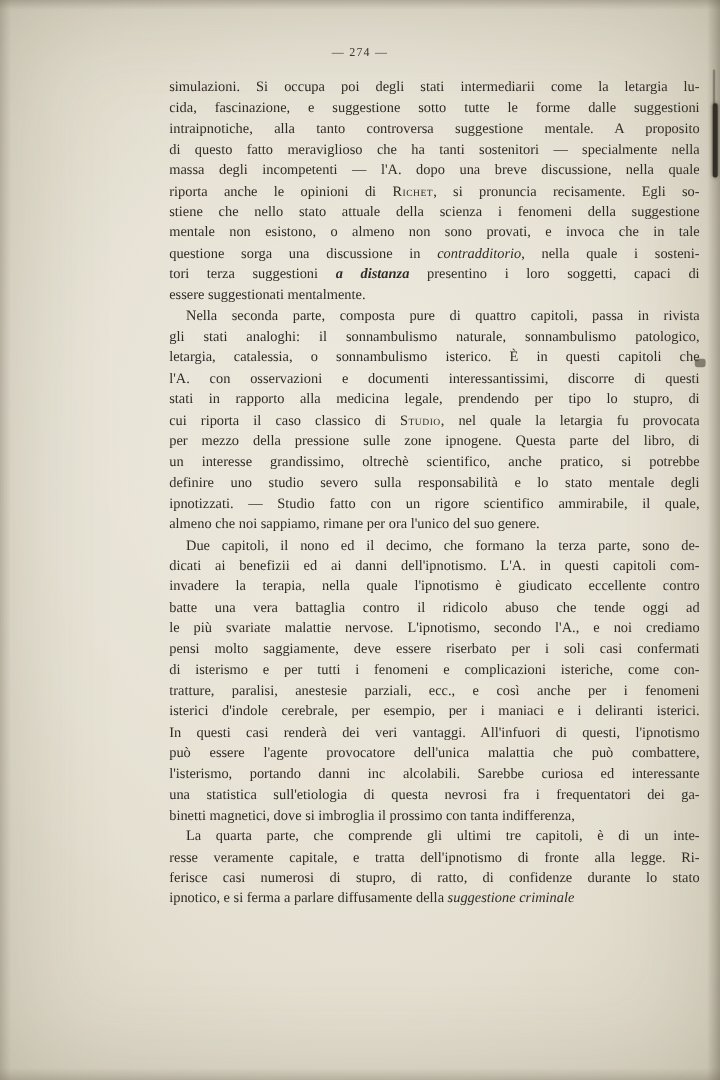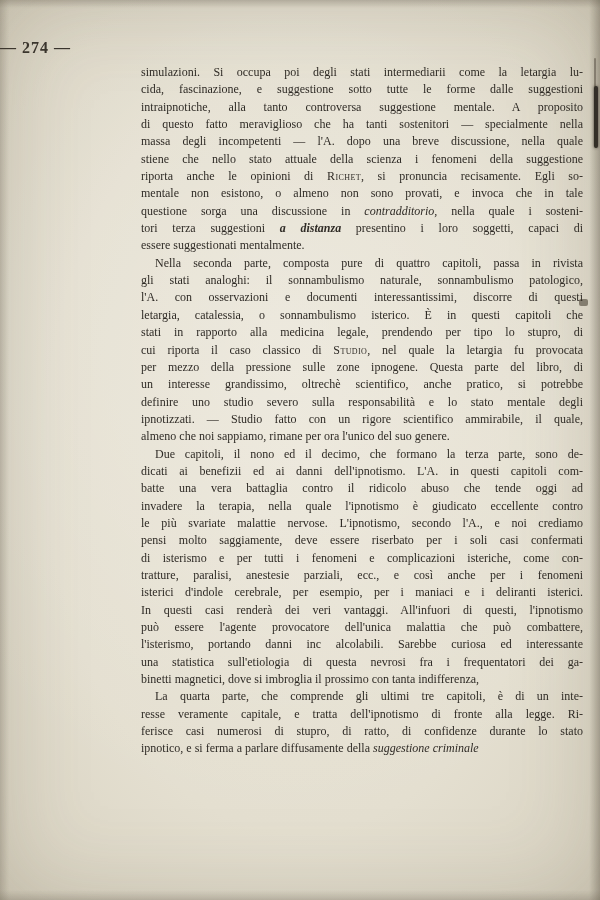--- a/index.html
+++ b/index.html
@@ -30,23 +30,23 @@
   .edge-left { top: 0; left: 0; width: 9px; height: 100%;
     background: linear-gradient(to right, rgba(70,62,50,0.16), rgba(70,62,50,0)); }
   .edge-right { top: 0; right: 0; width: 11px; height: 100%;
     background: linear-gradient(to left, rgba(70,62,50,0.30), rgba(70,62,50,0)); }
 
   .page-number {
     position: absolute;
     top: 39px;
     left: 0;
     width: 100%;
-    text-align: left;
-    font-size: 16px;
-    font-weight: bold;
+    text-align: center;
+    font-size: 10px;
+    font-weight: normal;
     letter-spacing: 1px;
     color: #38332c;
   }
 
   .text-block {
     position: absolute;
     left: 104px;
     top: 64px;
     width: 442px;
     font-size: 12px;
@@ -95,45 +95,45 @@
 
   <div class="page-number">— 274 —</div>
 
   <div class="text-block">
       <div class="para">
         <div class="line"><span class="seg-n">simulazioni. Si occupa poi degli stati intermediarii come la letargia lu-</span></div>
         <div class="line"><span class="seg-n">cida, fascinazione, e suggestione sotto tutte le forme dalle suggestioni</span></div>
         <div class="line"><span class="seg-n">intraipnotiche, alla tanto controversa suggestione mentale. A proposito</span></div>
         <div class="line"><span class="seg-n">di questo fatto meraviglioso che ha tanti sostenitori — specialmente nella</span></div>
         <div class="line"><span class="seg-n">massa degli incompetenti — l'A. dopo una breve discussione, nella quale</span></div>
+        <div class="line"><span class="seg-n">riporta anche le opinioni di </span><span class="seg-sc">Richet</span><span class="seg-n">, si pronuncia recisamente. Egli so-</span></div>
         <div class="line"><span class="seg-n">stiene che nello stato attuale della scienza i fenomeni della suggestione</span></div>
-        <div class="line"><span class="seg-n">riporta anche le opinioni di </span><span class="seg-sc">Richet</span><span class="seg-n">, si pronuncia recisamente. Egli so-</span></div>
         <div class="line"><span class="seg-n">mentale non esistono, o almeno non sono provati, e invoca che in tale</span></div>
         <div class="line"><span class="seg-n">questione sorga una discussione in </span><span class="seg-i">contradditorio</span><span class="seg-n">, nella quale i sosteni-</span></div>
         <div class="line"><span class="seg-n">tori terza suggestioni </span><span class="seg-b">a distanza</span><span class="seg-n"> presentino i loro soggetti, capaci di</span></div>
         <div class="line last"><span class="seg-n">essere suggestionati mentalmente.</span></div>
       </div>
       <div class="para">
         <div class="line indent"><span class="seg-n">Nella seconda parte, composta pure di quattro capitoli, passa in rivista</span></div>
         <div class="line"><span class="seg-n">gli stati analoghi: il sonnambulismo naturale, sonnambulismo patologico,</span></div>
+        <div class="line"><span class="seg-n">letargia, catalessia, o sonnambulismo isterico. È in questi capitoli che</span></div>
         <div class="line"><span class="seg-n">l'A. con osservazioni e documenti interessantissimi, discorre di questi</span></div>
-        <div class="line"><span class="seg-n">letargia, catalessia, o sonnambulismo isterico. È in questi capitoli che</span></div>
         <div class="line"><span class="seg-n">stati in rapporto alla medicina legale, prendendo per tipo lo stupro, di</span></div>
         <div class="line"><span class="seg-n">cui riporta il caso classico di </span><span class="seg-sc">Studio</span><span class="seg-n">, nel quale la letargia fu provocata</span></div>
         <div class="line"><span class="seg-n">per mezzo della pressione sulle zone ipnogene. Questa parte del libro, di</span></div>
         <div class="line"><span class="seg-n">un interesse grandissimo, oltrechè scientifico, anche pratico, si potrebbe</span></div>
         <div class="line"><span class="seg-n">definire uno studio severo sulla responsabilità e lo stato mentale degli</span></div>
         <div class="line"><span class="seg-n">ipnotizzati. — Studio fatto con un rigore scientifico ammirabile, il quale,</span></div>
         <div class="line last"><span class="seg-n">almeno che noi sappiamo, rimane per ora l'unico del suo genere.</span></div>
       </div>
       <div class="para">
         <div class="line indent"><span class="seg-n">Due capitoli, il nono ed il decimo, che formano la terza parte, sono de-</span></div>
         <div class="line"><span class="seg-n">dicati ai benefizii ed ai danni dell'ipnotismo. L'A. in questi capitoli com-</span></div>
+        <div class="line"><span class="seg-n">invadere la terapia, nella quale l'ipnotismo è giudicato eccellente contro</span></div>
         <div class="line"><span class="seg-n">batte una vera battaglia contro il ridicolo abuso che tende oggi ad</span></div>
-        <div class="line"><span class="seg-n">invadere la terapia, nella quale l'ipnotismo è giudicato eccellente contro</span></div>
         <div class="line"><span class="seg-n">le più svariate malattie nervose. L'ipnotismo, secondo l'A., e noi crediamo</span></div>
         <div class="line"><span class="seg-n">pensi molto saggiamente, deve essere riserbato per i soli casi confermati</span></div>
         <div class="line"><span class="seg-n">di isterismo e per tutti i fenomeni e complicazioni isteriche, come con-</span></div>
         <div class="line"><span class="seg-n">tratture, paralisi, anestesie parziali, ecc., e così anche per i fenomeni</span></div>
         <div class="line"><span class="seg-n">isterici d'indole cerebrale, per esempio, per i maniaci e i deliranti isterici.</span></div>
         <div class="line"><span class="seg-n">In questi casi renderà dei veri vantaggi. All'infuori di questi, l'ipnotismo</span></div>
         <div class="line"><span class="seg-n">può essere l'agente provocatore dell'unica malattia che può combattere,</span></div>
         <div class="line"><span class="seg-n">l'isterismo, portando danni inc alcolabili. Sarebbe curiosa ed interessante</span></div>
         <div class="line"><span class="seg-n">una statistica sull'etiologia di questa nevrosi fra i frequentatori dei ga-</span></div>
         <div class="line last"><span class="seg-n">binetti magnetici, dove si imbroglia il prossimo con tanta indifferenza,</span></div>

